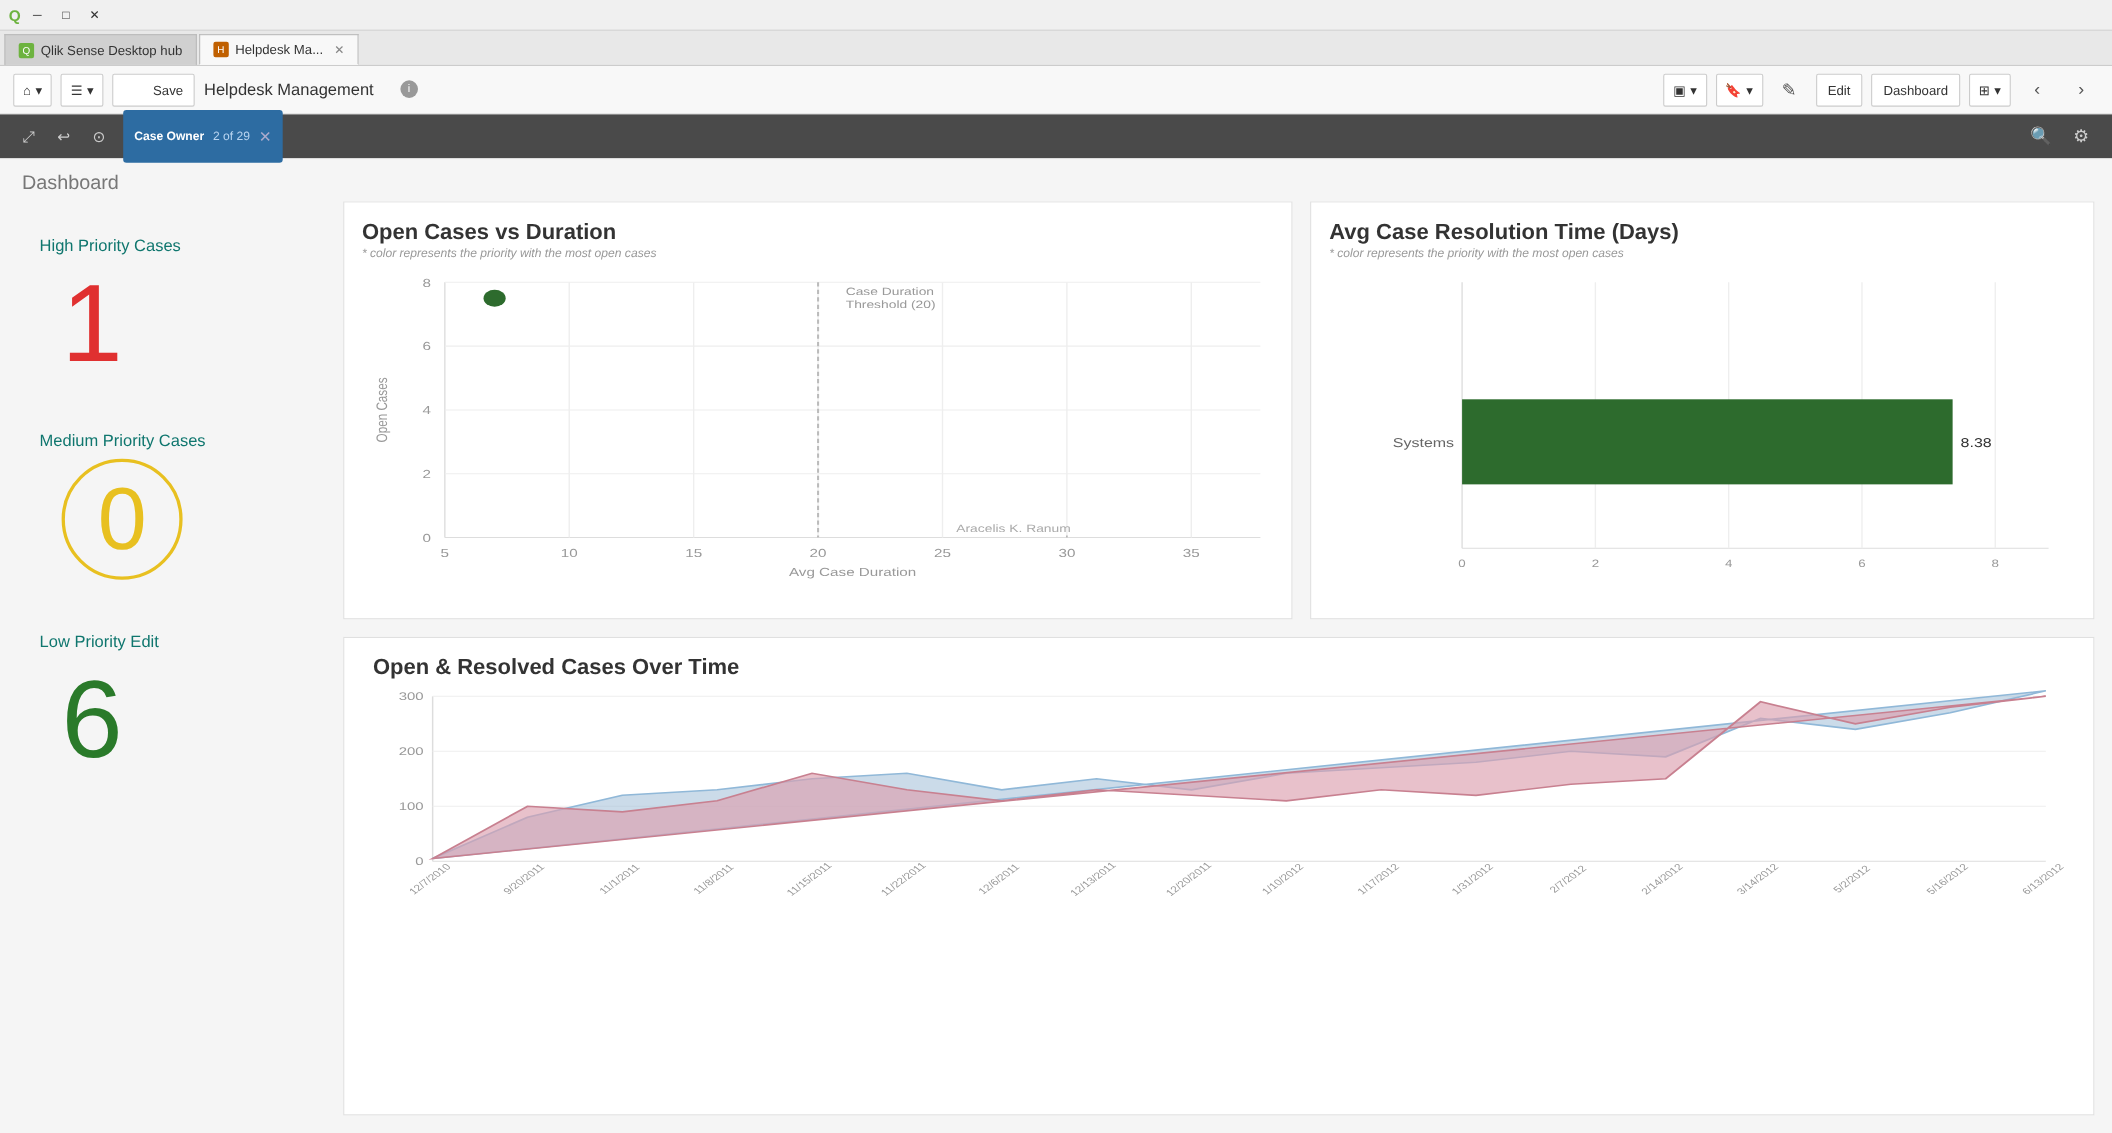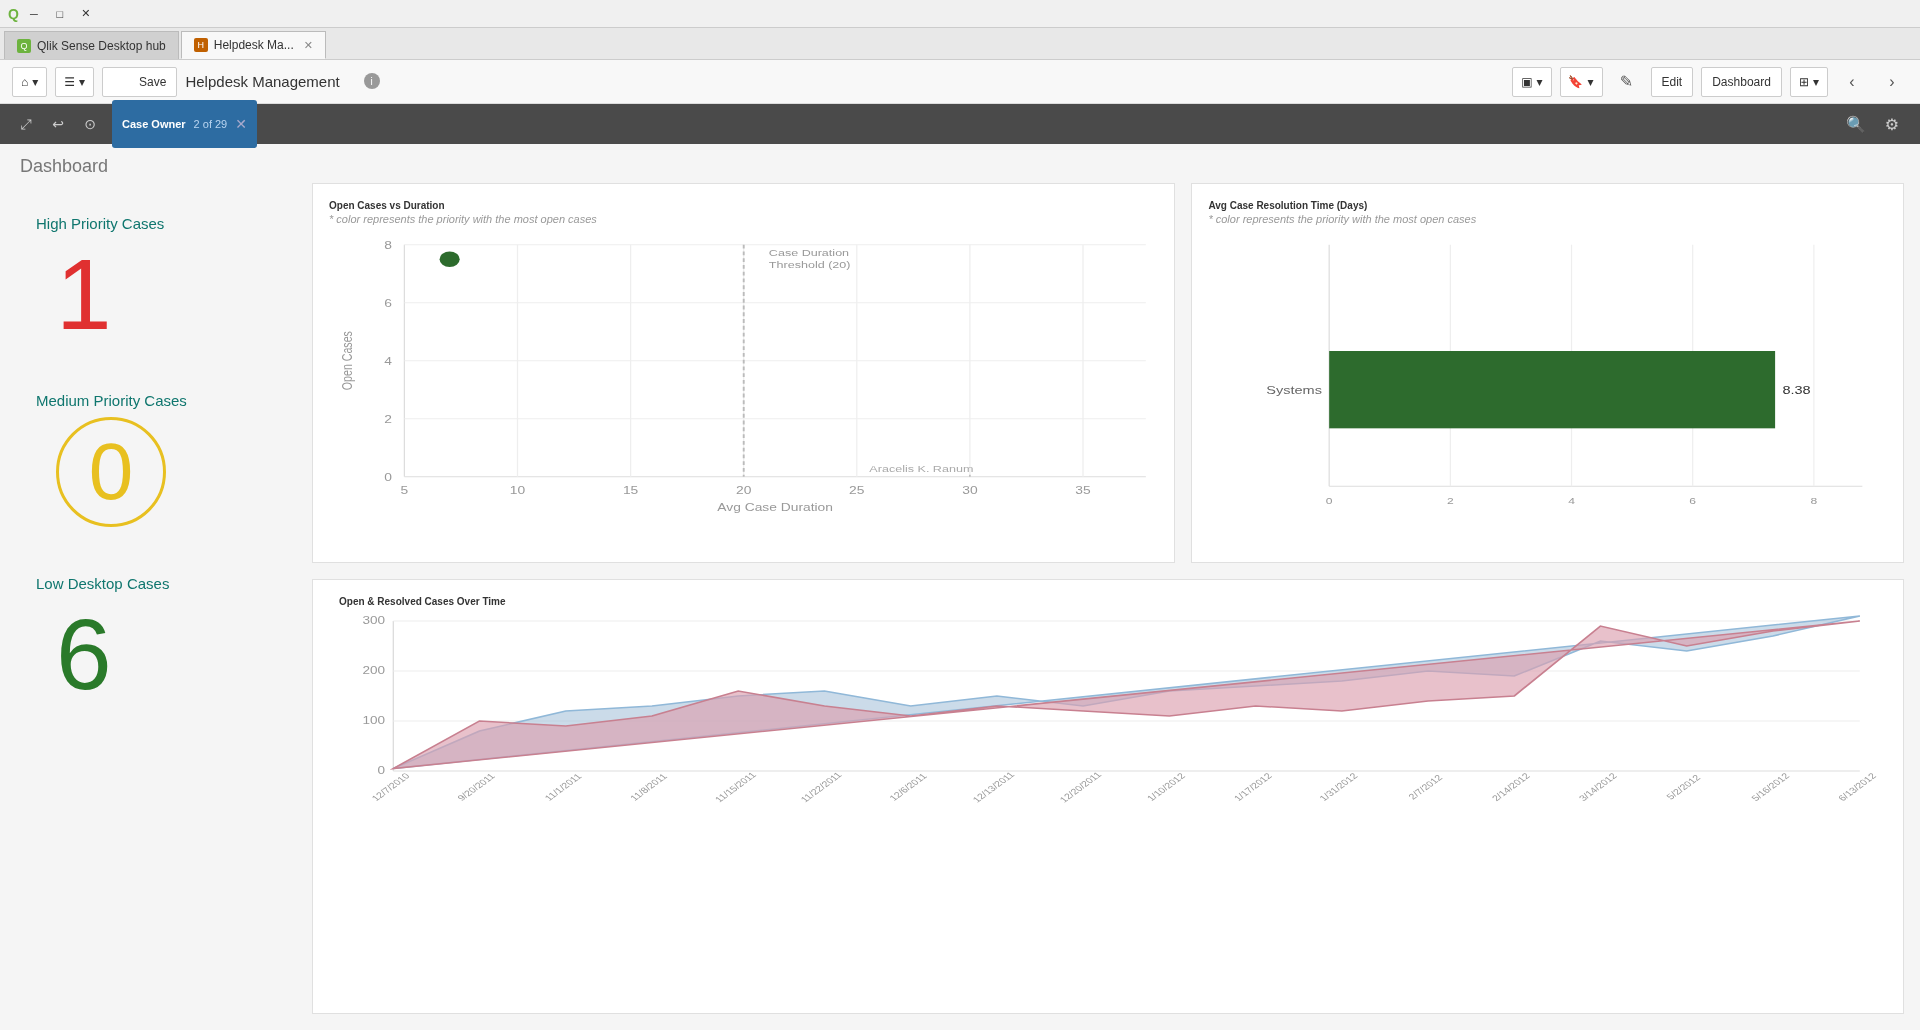--- a/index.html
+++ b/index.html
@@ -161,21 +161,21 @@
     }
 
     .chart-card {
       background: #fff;
       border: 1px solid #e0e0e0;
       padding: 16px;
       flex: 1;
     }
 
     .chart-title {
-      font-size: 10px;
+      font-size: 20px;
       font-weight: 600;
       color: #333;
       margin-bottom: 2px;
     }
     .chart-subtitle {
       font-size: 11px;
       color: #999;
       margin-bottom: 10px;
       font-style: italic;
     }
@@ -297,21 +297,21 @@
     <div id="left-panel">
       <div class="kpi-section">
         <div class="kpi-label">High Priority Cases</div>
         <div style="font-size:100px; color:#e03030; font-weight:300; line-height:1; padding:8px 0 24px 20px;">1</div>
       </div>
       <div class="kpi-section">
         <div class="kpi-label">Medium Priority Cases</div>
         <div style="font-size:80px; color:#e8c020; font-weight:300; line-height:1; border:3px solid #e8c020; border-radius:50%; width:110px; height:110px; display:flex; align-items:center; justify-content:center; margin:8px 0 24px 20px;">0</div>
       </div>
       <div class="kpi-section">
-        <div class="kpi-label">Low Desktop Cases</div>
+        <div class="kpi-label">Low Priority Edit</div>
         <div style="font-size:100px; color:#2a7a2a; font-weight:300; line-height:1; padding:8px 0 24px 20px;">6</div>
       </div>
     </div>
 
     <div id="right-panel">
 
       <div id="charts-top">
 
         <div class="chart-card" style="flex:1.1;">
           <div class="chart-title">Open Cases vs Duration</div>

